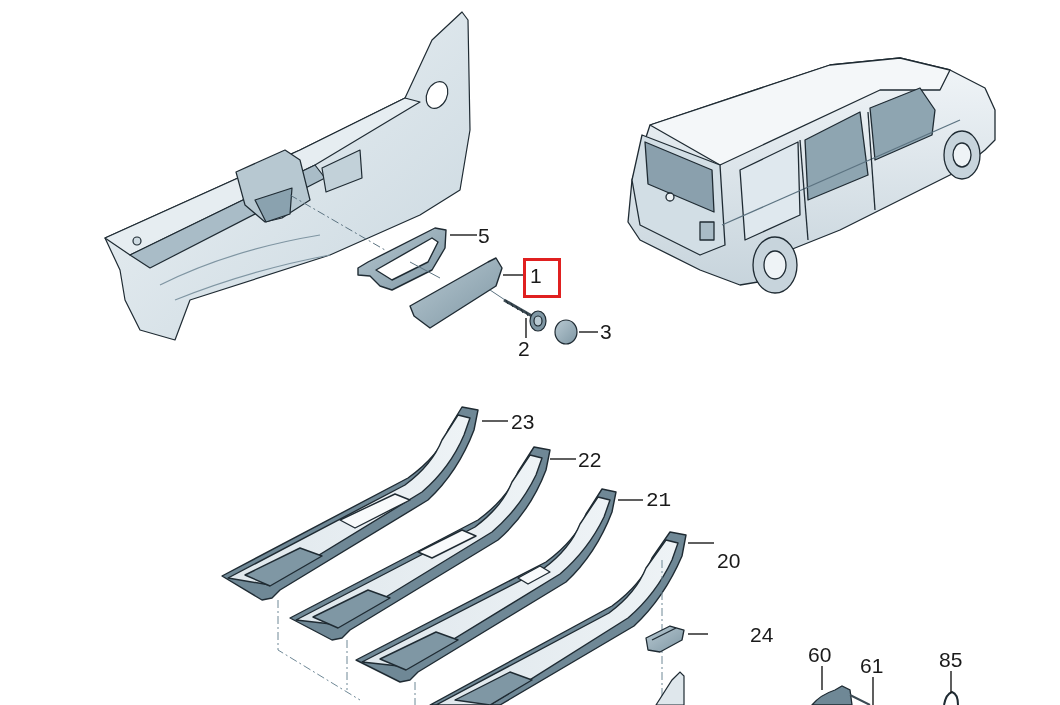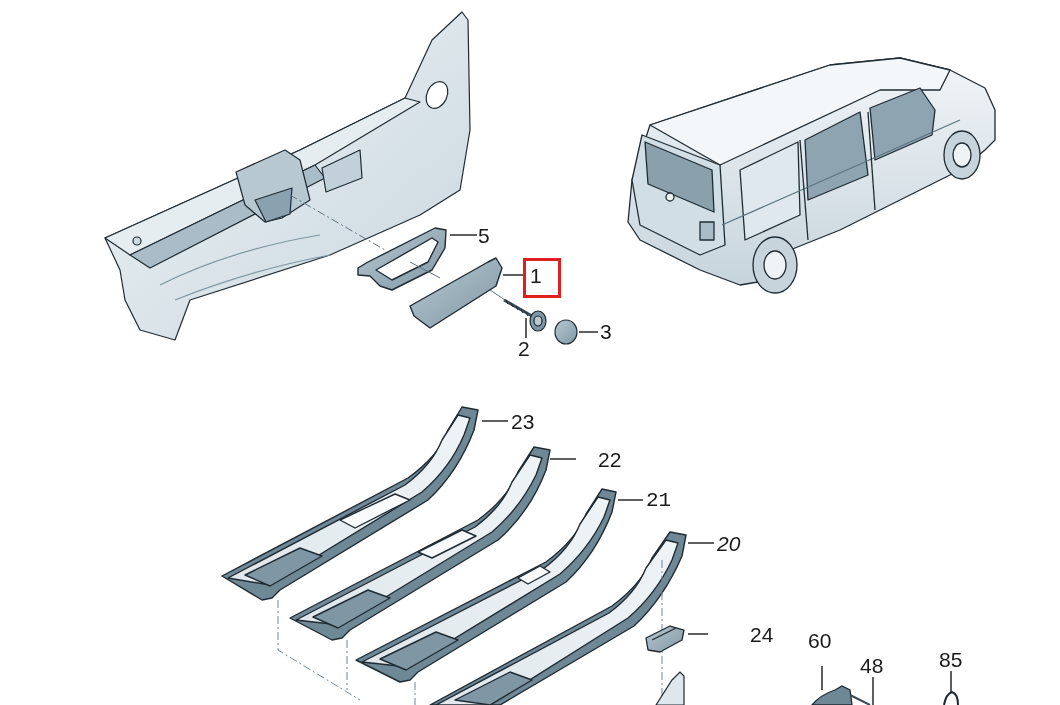--- a/index.html
+++ b/index.html
@@ -150,19 +150,19 @@
     <line x1="951" y1="671" x2="951" y2="693"></line>
   </g>
 </svg>
 
 <div class="lbl" style="left:478px;top:225px;">5</div>
 <div class="hl" style="left:523px;top:258px;width:38px;height:40px;"></div>
 <div class="lbl" style="left:530px;top:265px;">1</div>
 <div class="lbl" style="left:518px;top:338px;">2</div>
 <div class="lbl" style="left:600px;top:321px;">3</div>
 <div class="lbl" style="left:511px;top:411px;">23</div>
-<div class="lbl" style="left:578px;top:449px;margin-left:20px;">22</div>
+<div class="lbl" style="left:578px;top:449px;">22</div>
 <div class="lbl" style="left:646px;top:490px;font-family:Liberation Mono, monospace;">21</div>
-<div class="lbl" style="left:717px;top:533px;font-style:italic;">20</div>
+<div class="lbl" style="left:717px;top:550px;">20</div>
 <div class="lbl" style="left:711px;top:624px;margin-left:39px;">24</div>
-<div class="lbl" style="left:808px;top:630px;text-align:center;">60</div>
-<div class="lbl" style="left:860px;top:655px;">48</div>
+<div class="lbl" style="left:808px;top:644px;text-align:center;">60</div>
+<div class="lbl" style="left:860px;top:655px;">61</div>
 <div class="lbl" style="left:939px;top:649px;">85</div>
 
 </body></html>

